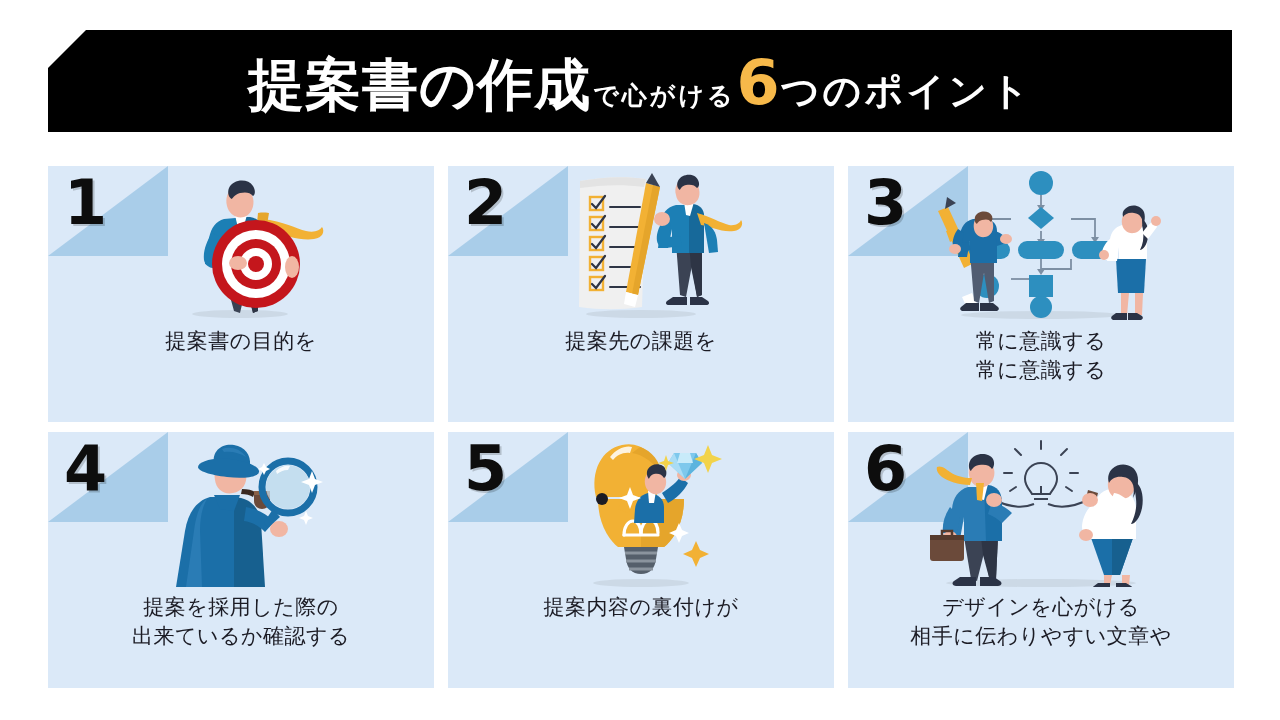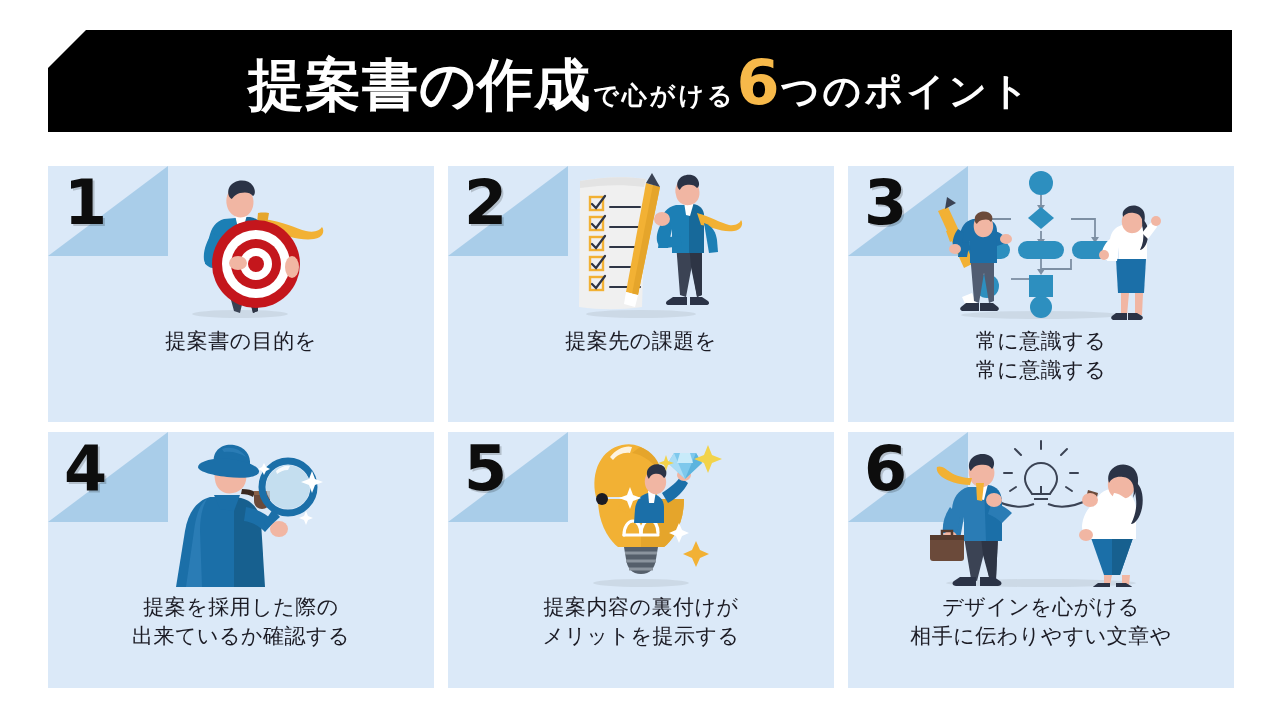--- a/index.html
+++ b/index.html
@@ -341,21 +341,20 @@
 
           <path d="M172 8l4 10 10 4-10 4-4 10-4-10-10-4 10-4z" fill="#f2d34a"></path>
           <path d="M94 50l3 8 8 3-8 3-3 8-3-8-8-3 8-3z" fill="#ffffff"></path>
           <path d="M160 104l4 9 9 4-9 4-4 9-4-9-9-4 9-4z" fill="#f2b134"></path>
           <path d="M143 86l3 7 7 3-7 3-3 7-3-7-7-3 7-3z" fill="#ffffff"></path>
           <path d="M130 18l2 6 6 2-6 2-2 6-2-6-6-2 6-2z" fill="#f2d34a"></path>
         </svg>
       </div>
       <div class="caption">
         <span class="l">提案内容の裏付けが</span>
-        <span class="l">メリットを提示する</span>
       </div>
     </div>
 
     <div class="card">
       <div class="corner"></div>
       <div class="num">6</div>
       <div class="art">
         <svg width="270" height="150" viewBox="0 0 270 150">
           <ellipse cx="135" cy="146" rx="95" ry="4" fill="#ccd9e6"></ellipse>
 

